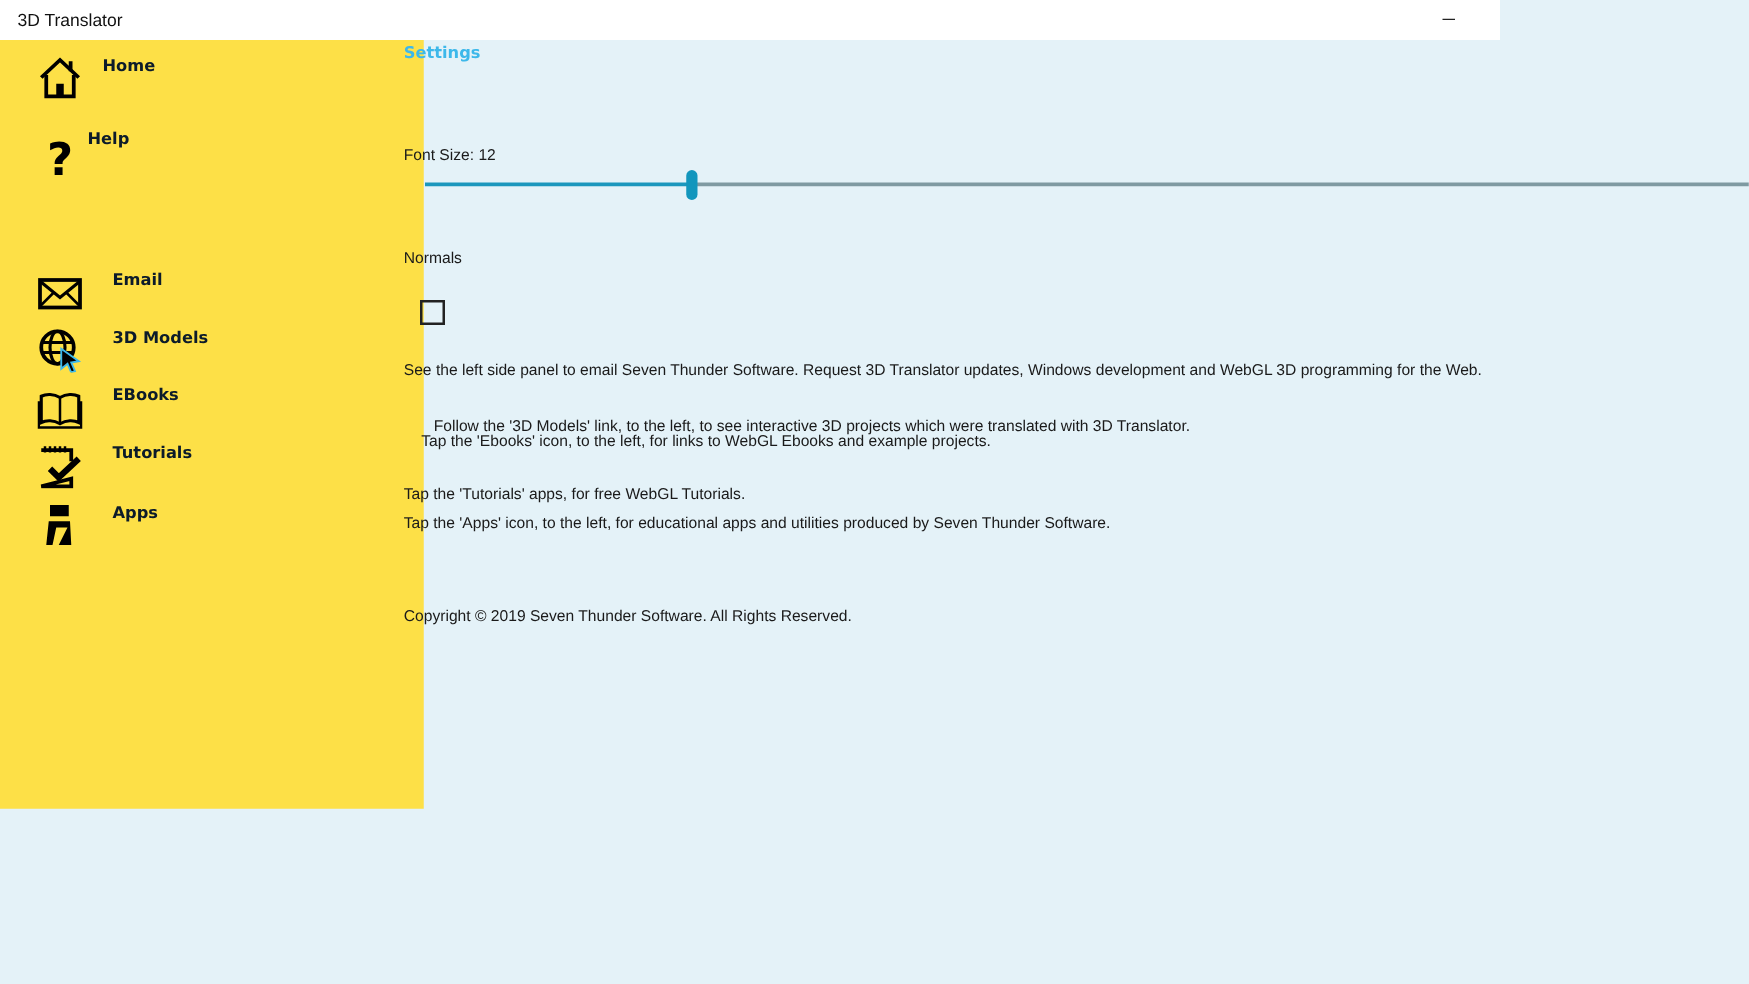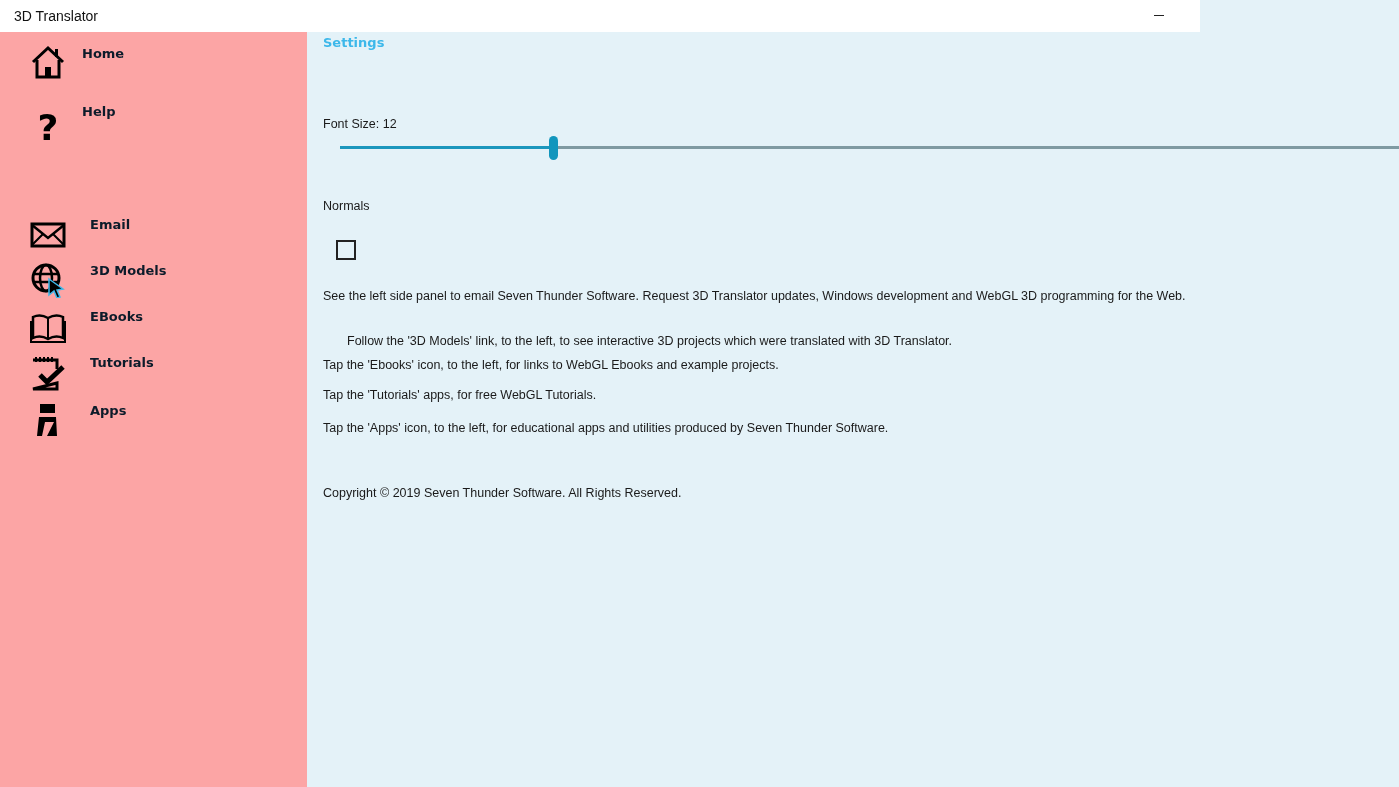--- a/index.html
+++ b/index.html
@@ -16,22 +16,23 @@
     position: absolute; left: 14px; top: 8px; font-size: 14px; color: #111;
   }
   .titlebar .min-btn {
     position: absolute; right: 0; top: 0; width: 46px; height: 32px;
     cursor: pointer;
   }
   .titlebar .min-btn span {
     position: absolute; left: 0; top: 15px; width: 10px; height: 1px; background: #222;
   }
   .sidebar {
-    position: absolute; left: 0; top: 32px; width: 307px; height: 755px;
-    background: #fca5a5;
+    position: absolute; left: 0; top: 32px; width: 307px; height: 615px;
+    background: #fde047;
+    padding-left: 32px;
   }
   .nav-item { position: absolute; left: 0; width: 307px; cursor: pointer; }
   .nav-item .icon { position: absolute; left: 30px; width: 36px; height: 36px; }
   .nav-item .label {
     position: absolute; font-weight: bold; font-size: 13px; color: #0c1b2a;
     font-family: "DejaVu Sans", sans-serif;
   }
   .main { position: absolute; left: 307px; top: 32px; width: 1092px; height: 755px; }
   .settings-title {
     position: absolute; left: 16px; top: 3px; font-weight: bold; font-size: 13px;
@@ -68,21 +69,21 @@
       <path d="M7 16 V33 H29 V16" fill="none" stroke="#000" stroke-width="3"></path>
       <rect x="15" y="23" width="6" height="10" fill="#000"></rect>
     </svg>
     <span class="label" style="left:82px;top:4px;">Home</span>
   </div>
 
   <div class="nav-item" style="top:68px;height:52px;">
     <svg class="icon" style="top:8px;" viewBox="0 0 36 36">
       <text x="18" y="32" text-anchor="middle" font-family="DejaVu Sans, sans-serif" font-weight="bold" font-size="36" fill="#000">?</text>
     </svg>
-    <span class="label" style="left:82px;top:4px;text-align:right;">Help</span>
+    <span class="label" style="left:70px;top:4px;text-align:right;">Help</span>
   </div>
 
 
   <div class="nav-item" style="top:182px;height:44px;">
     <svg class="icon" style="top:3px;" viewBox="0 0 36 36">
       <rect x="2" y="7" width="32" height="22" fill="none" stroke="#000" stroke-width="3"></rect>
       <path d="M2 8 L18 21 L34 8" fill="none" stroke="#000" stroke-width="2.5"></path>
       <path d="M2 28 L13 17 M34 28 L23 17" fill="none" stroke="#000" stroke-width="2"></path>
     </svg>
     <span class="label" style="left:90px;top:3px;">Email</span>
@@ -133,18 +134,18 @@
     <div class="fill"></div>
     <div class="rest"></div>
     <div class="thumb"></div>
   </div>
 
   <div class="text" style="top:167px;">Normals</div>
   <div class="checkbox"></div>
 
   <div class="text" style="top:257px;">See the left side panel to email Seven Thunder Software.  Request 3D Translator updates, Windows development and WebGL 3D programming for the Web.</div>
   <div class="text" style="top:302px;margin-left:24px;">Follow the '3D Models' link, to the left, to see interactive 3D projects which were translated with 3D Translator.</div>
-  <div class="text" style="top:326px;">Tap the 'Ebooks' icon, to the left, for links to WebGL Ebooks and example projects.</div>
+  <div class="text" style="top:314px;margin-left:14px;">Tap the 'Ebooks' icon, to the left, for links to WebGL Ebooks and example projects.</div>
   <div class="text" style="top:356px;">Tap the 'Tutorials' apps, for free WebGL Tutorials.</div>
-  <div class="text" style="top:389px;">Tap the 'Apps' icon, to the left, for educational apps and utilities produced by Seven Thunder Software.</div>
+  <div class="text" style="top:379px;">Tap the 'Apps' icon, to the left, for educational apps and utilities produced by Seven Thunder Software.</div>
 
   <div class="text" style="top:454px;">Copyright © 2019 Seven Thunder Software. All Rights Reserved.</div>
 </div>
 
 </body></html>

